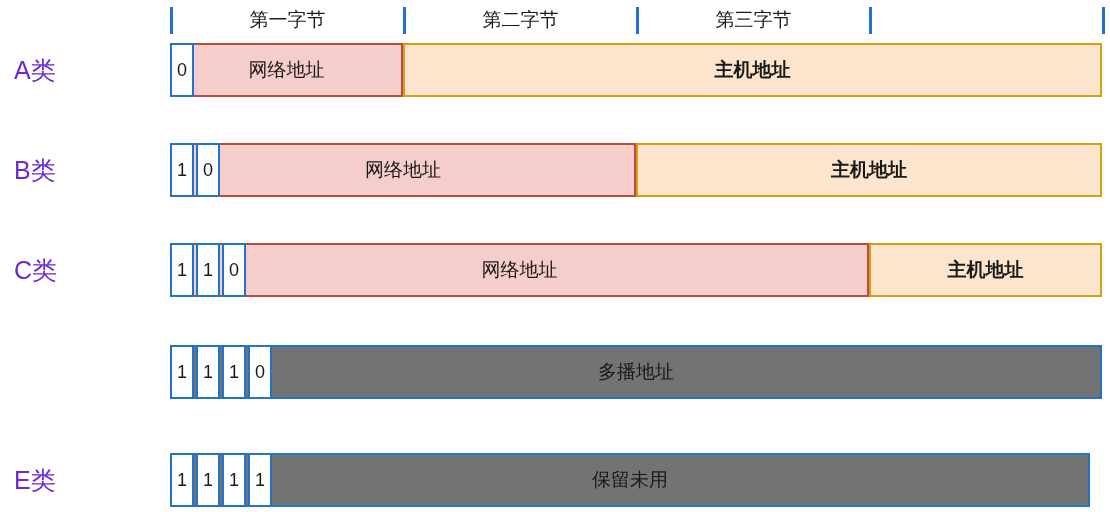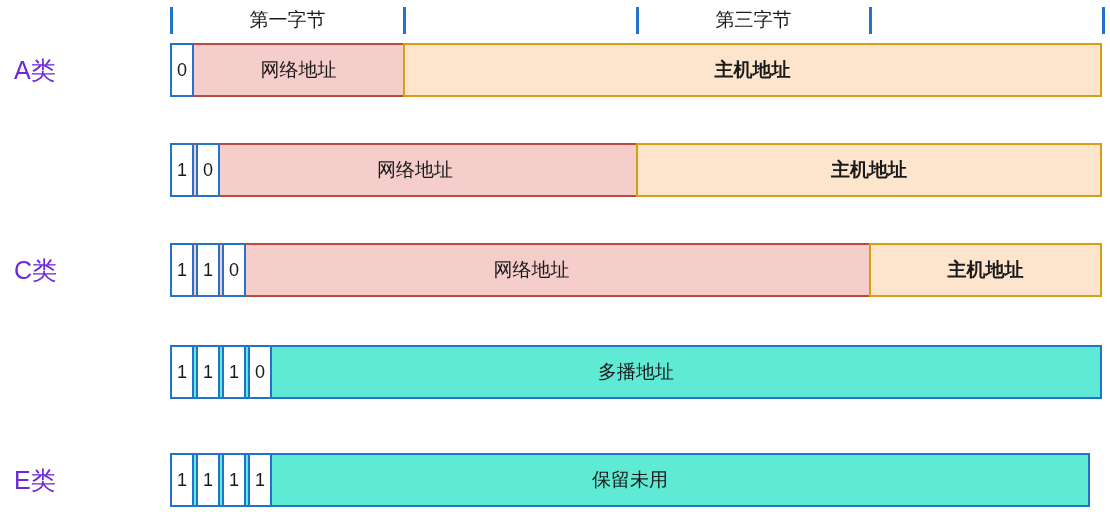--- a/index.html
+++ b/index.html
@@ -15,46 +15,48 @@
     text-align:center;font-size:19px;color:#1a1a1a;
   }
   
   .row-label{position:absolute;left:14px;width:110px;font-size:25px;line-height:32px;color:#6d28d9;}
   
   .row{position:absolute;left:170px;width:932px;height:54px;}
   .seg{
     position:absolute;top:0;height:54px;box-sizing:border-box;
     display:flex;align-items:center;justify-content:center;font-size:19px;
   }
-  .seg.network{background:var(--pink-fill);border:2px solid var(--pink-border);margin-left:12px;}
+  .seg.network{background:var(--pink-fill);border:2px solid var(--pink-border);}
   .seg.host{background:var(--orange-fill);border:2px solid var(--orange-border);font-weight:bold;}
-  .seg.plain{background:#5eead4;border:2px solid var(--blue);}
+  .seg.plain{background:#737373;border:2px solid var(--blue);}
   .bits{position:absolute;left:0;top:0;height:54px;display:flex;gap:2px;}
   .bit{
     box-sizing:border-box;width:24px;height:54px;background:#ffffff;
     border:2px solid var(--blue);display:flex;align-items:center;justify-content:center;
     font-size:18px;color:#1a1a1a;
   }
 </style>
 </head>
 <body>
 
 <div class="canvas">
 
   <div class="header">
     <div class="tick" style="left:0px"></div>
     <div class="tick" style="left:233px"></div>
     <div class="tick" style="left:466px"></div>
     <div class="tick" style="left:699px"></div>
     <div class="tick" style="left:932px"></div>
     <div class="byte-label" style="left:1px">第一字节</div>
+    <div class="byte-label" style="left:234px">第二字节</div>
     <div class="byte-label" style="left:467px">第三字节</div>
   </div>
 
   <div class="row-label" style="top:54px">A类</div>
+  <div class="row-label" style="top:154px">B类</div>
   <div class="row-label" style="top:254px">C类</div>
   <div class="row-label" style="top:464px">E类</div>
 
   <div class="row" style="top:43px">
     <div class="seg network" style="left:0;width:233px">
       <span>网络地址</span>
     </div>
     <div class="seg host" style="left:233px;width:699px">
       <span>主机地址</span>
     </div>

